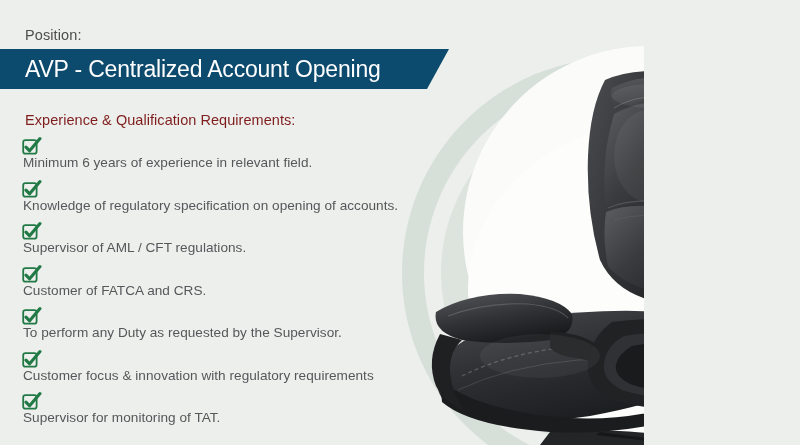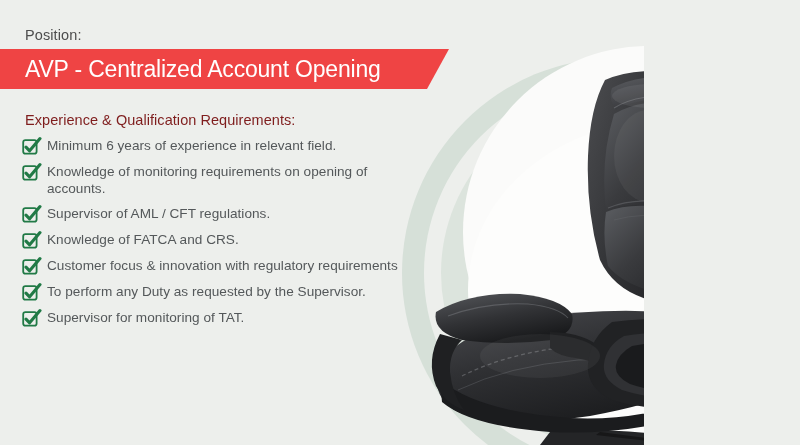--- a/index.html
+++ b/index.html
@@ -94,21 +94,21 @@
     color: #4d4d4d;
     letter-spacing: 0.1px;
   }
 
   .title-banner {
     position: absolute;
     left: 0;
     top: 49px;
     height: 40px;
     width: 449px;
-    background: #ef4444;
+    background: #0c4a6e;
     clip-path: polygon(0 0, 449px 0, 427px 40px, 0 40px);
     display: flex;
     align-items: center;
   }
   .title-text {
     color: #ffffff;
     font-size: 23px;
     padding-left: 25px;
     letter-spacing: -0.2px;
     white-space: nowrap;
@@ -131,20 +131,21 @@
     list-style: none;
     margin: 0;
     padding: 0;
   }
   .req-item {
     position: relative;
     display: flex;
     align-items: flex-start;
     margin-bottom: 9px;
     padding-left: 0;
+    flex-direction: column;
   }
   .check-icon {
     flex: 0 0 auto;
     width: 16px;
     height: 16px;
     margin-right: 8px;
     margin-top: 1px;
     position: relative;
   }
   .check-icon svg {
@@ -321,63 +322,63 @@
         <span class="req-text">Minimum 6 years of experience in relevant field.</span>
       </li>
 
       <li class="req-item">
         <span class="check-icon">
           <svg viewBox="0 0 20 20" xmlns="http://www.w3.org/2000/svg">
             <rect x="1.2" y="4.2" width="13.4" height="13.4" rx="2.2" fill="none" stroke="#217a46" stroke-width="1.8"></rect>
             <path d="M4 11.2 L7.6 14.8 L18 2.6" fill="none" stroke="#217a46" stroke-width="3.1" stroke-linecap="round" stroke-linejoin="round"></path>
           </svg>
         </span>
-        <span class="req-text">Knowledge of monitoring requirements on opening of accounts.</span>
+        <span class="req-text">Knowledge of regulatory specification on opening of accounts.</span>
       </li>
 
 
       <li class="req-item">
         <span class="check-icon">
           <svg viewBox="0 0 20 20" xmlns="http://www.w3.org/2000/svg">
             <rect x="1.2" y="4.2" width="13.4" height="13.4" rx="2.2" fill="none" stroke="#217a46" stroke-width="1.8"></rect>
             <path d="M4 11.2 L7.6 14.8 L18 2.6" fill="none" stroke="#217a46" stroke-width="3.1" stroke-linecap="round" stroke-linejoin="round"></path>
           </svg>
         </span>
         <span class="req-text">Supervisor of AML / CFT regulations.</span>
       </li>
 
       <li class="req-item">
         <span class="check-icon">
           <svg viewBox="0 0 20 20" xmlns="http://www.w3.org/2000/svg">
             <rect x="1.2" y="4.2" width="13.4" height="13.4" rx="2.2" fill="none" stroke="#217a46" stroke-width="1.8"></rect>
             <path d="M4 11.2 L7.6 14.8 L18 2.6" fill="none" stroke="#217a46" stroke-width="3.1" stroke-linecap="round" stroke-linejoin="round"></path>
           </svg>
         </span>
-        <span class="req-text">Knowledge of FATCA and CRS.</span>
-      </li>
-
+        <span class="req-text">Customer of FATCA and CRS.</span>
+      </li>
+
+
+      <li class="req-item">
+        <span class="check-icon">
+          <svg viewBox="0 0 20 20" xmlns="http://www.w3.org/2000/svg">
+            <rect x="1.2" y="4.2" width="13.4" height="13.4" rx="2.2" fill="none" stroke="#217a46" stroke-width="1.8"></rect>
+            <path d="M4 11.2 L7.6 14.8 L18 2.6" fill="none" stroke="#217a46" stroke-width="3.1" stroke-linecap="round" stroke-linejoin="round"></path>
+          </svg>
+        </span>
+        <span class="req-text">To perform any Duty as requested by the Supervisor.</span>
+      </li>
 
       <li class="req-item">
         <span class="check-icon">
           <svg viewBox="0 0 20 20" xmlns="http://www.w3.org/2000/svg">
             <rect x="1.2" y="4.2" width="13.4" height="13.4" rx="2.2" fill="none" stroke="#217a46" stroke-width="1.8"></rect>
             <path d="M4 11.2 L7.6 14.8 L18 2.6" fill="none" stroke="#217a46" stroke-width="3.1" stroke-linecap="round" stroke-linejoin="round"></path>
           </svg>
         </span>
         <span class="req-text">Customer focus &amp; innovation with regulatory requirements</span>
-      </li>
-
-      <li class="req-item">
-        <span class="check-icon">
-          <svg viewBox="0 0 20 20" xmlns="http://www.w3.org/2000/svg">
-            <rect x="1.2" y="4.2" width="13.4" height="13.4" rx="2.2" fill="none" stroke="#217a46" stroke-width="1.8"></rect>
-            <path d="M4 11.2 L7.6 14.8 L18 2.6" fill="none" stroke="#217a46" stroke-width="3.1" stroke-linecap="round" stroke-linejoin="round"></path>
-          </svg>
-        </span>
-        <span class="req-text">To perform any Duty as requested by the Supervisor.</span>
       </li>
 
       <li class="req-item">
         <span class="check-icon">
           <svg viewBox="0 0 20 20" xmlns="http://www.w3.org/2000/svg">
             <rect x="1.2" y="4.2" width="13.4" height="13.4" rx="2.2" fill="none" stroke="#217a46" stroke-width="1.8"></rect>
             <path d="M4 11.2 L7.6 14.8 L18 2.6" fill="none" stroke="#217a46" stroke-width="3.1" stroke-linecap="round" stroke-linejoin="round"></path>
           </svg>
         </span>
         <span class="req-text">Supervisor for monitoring of TAT.</span>

